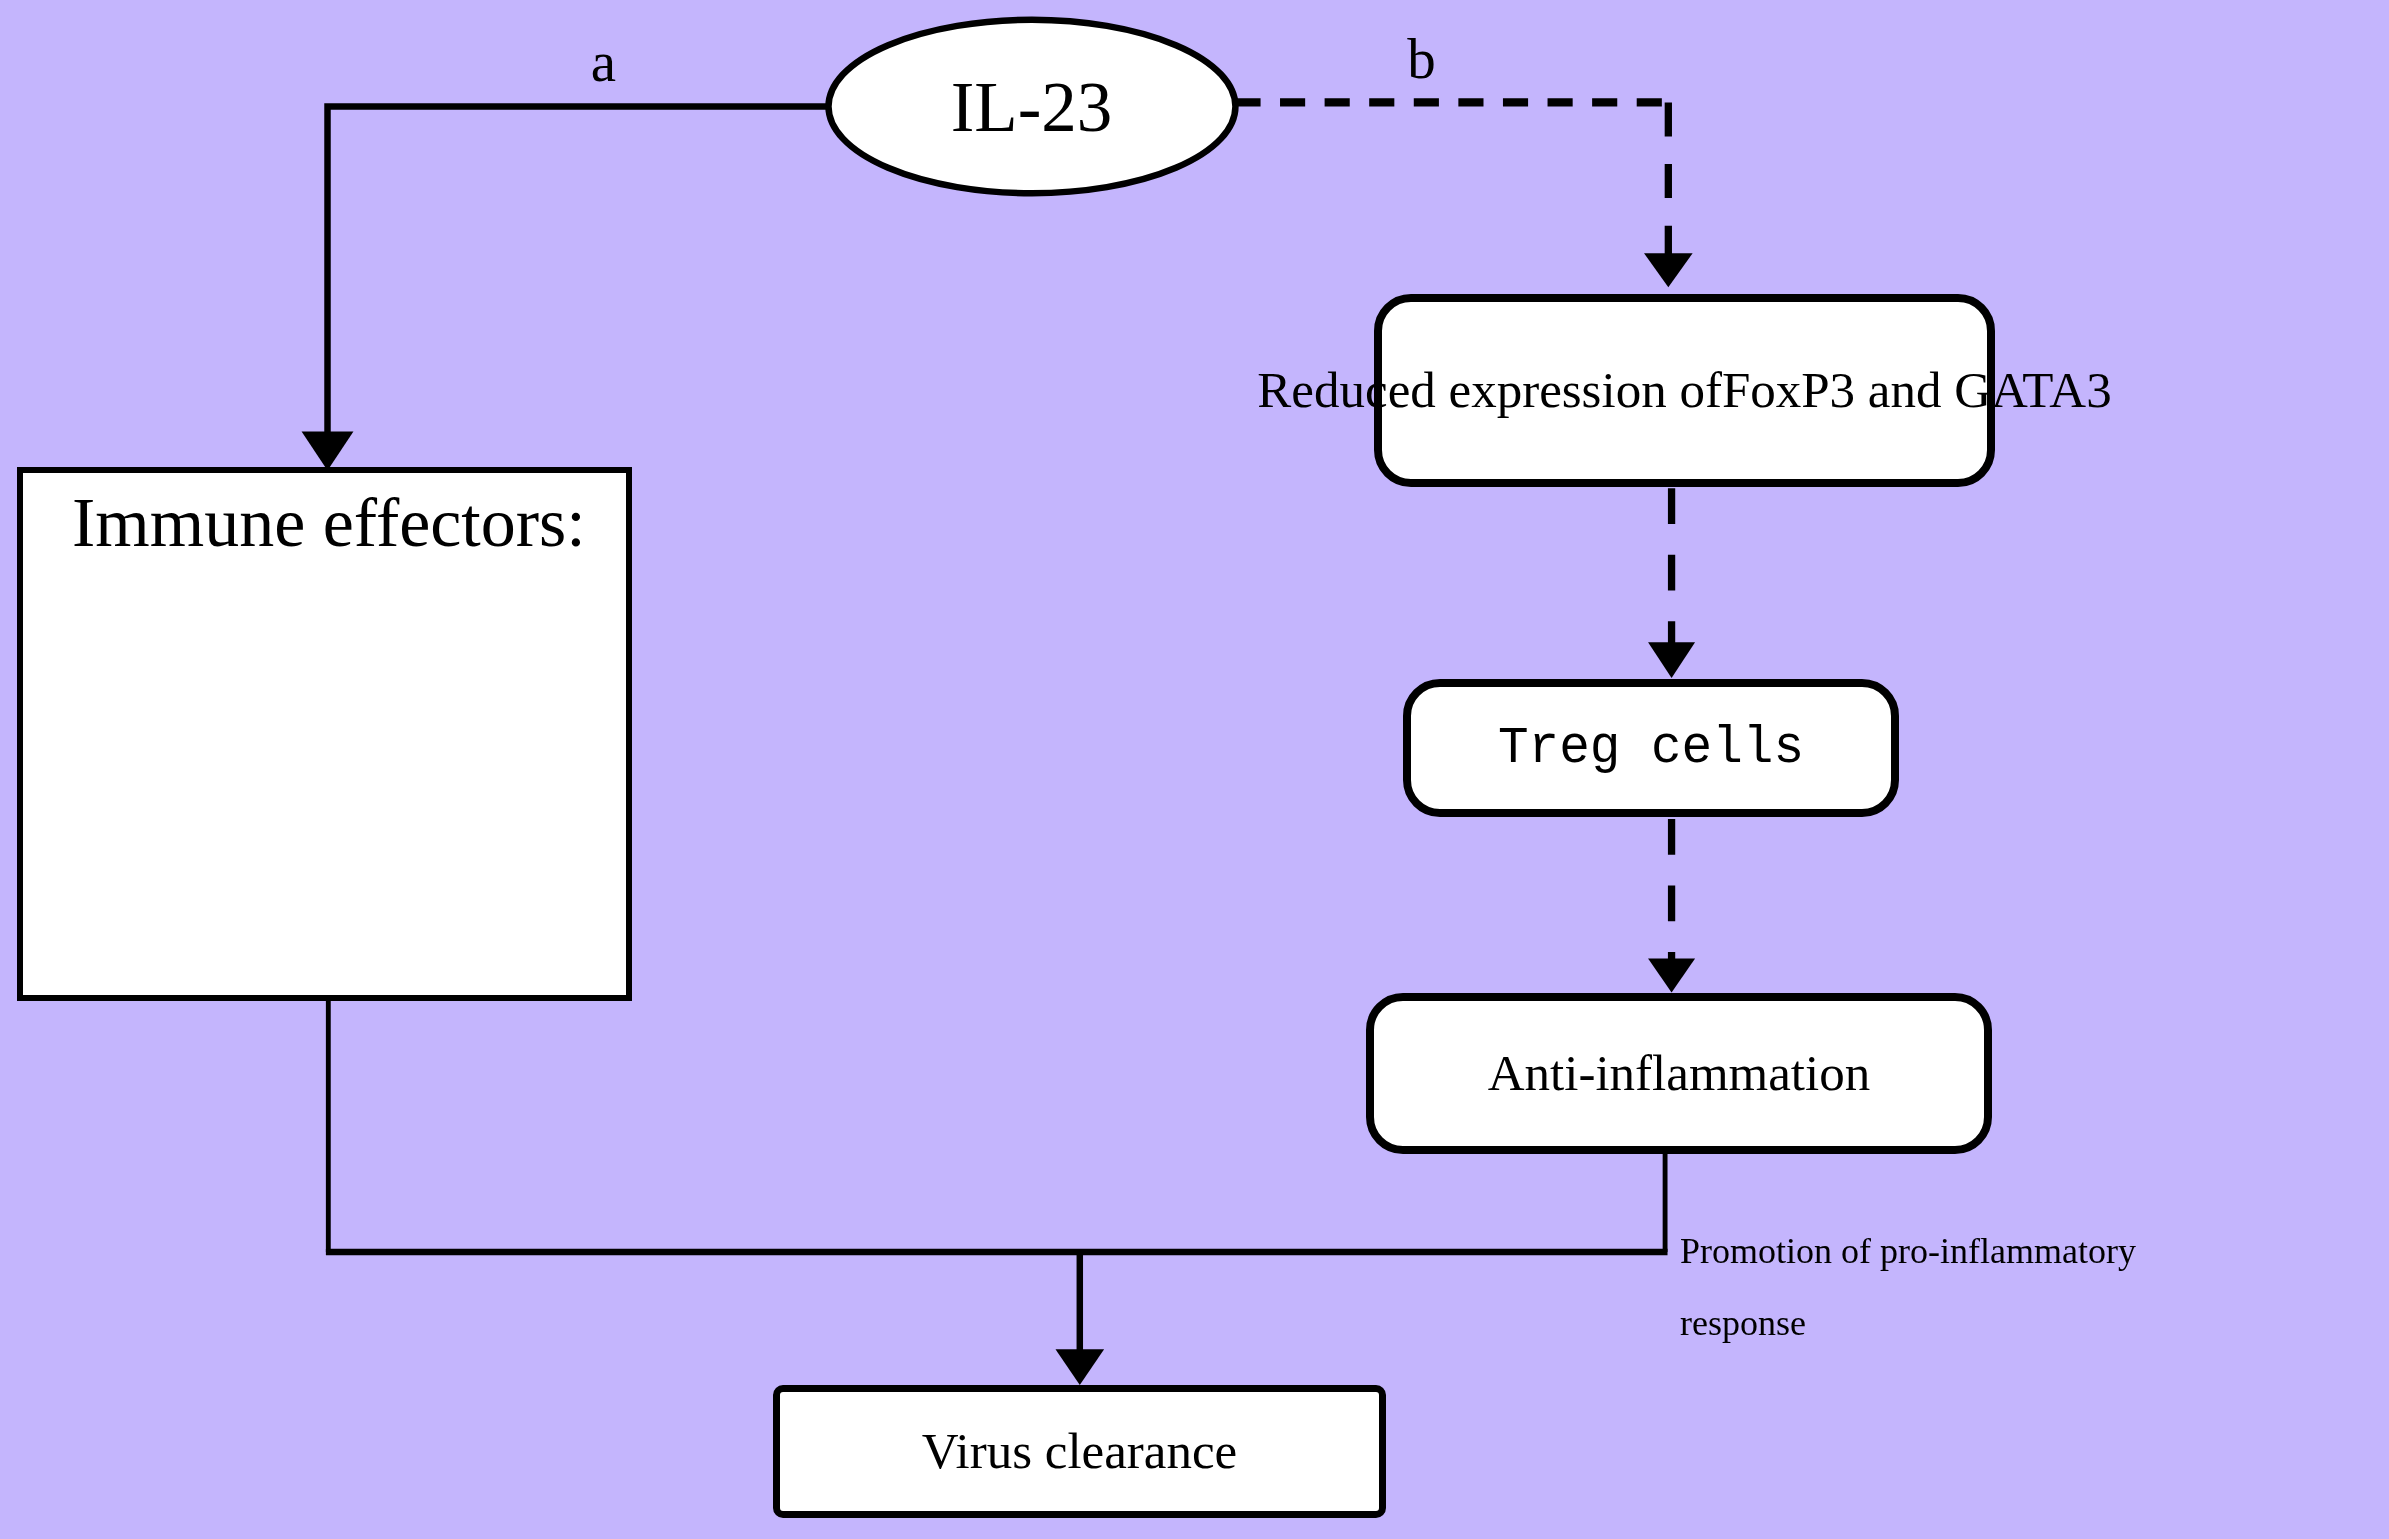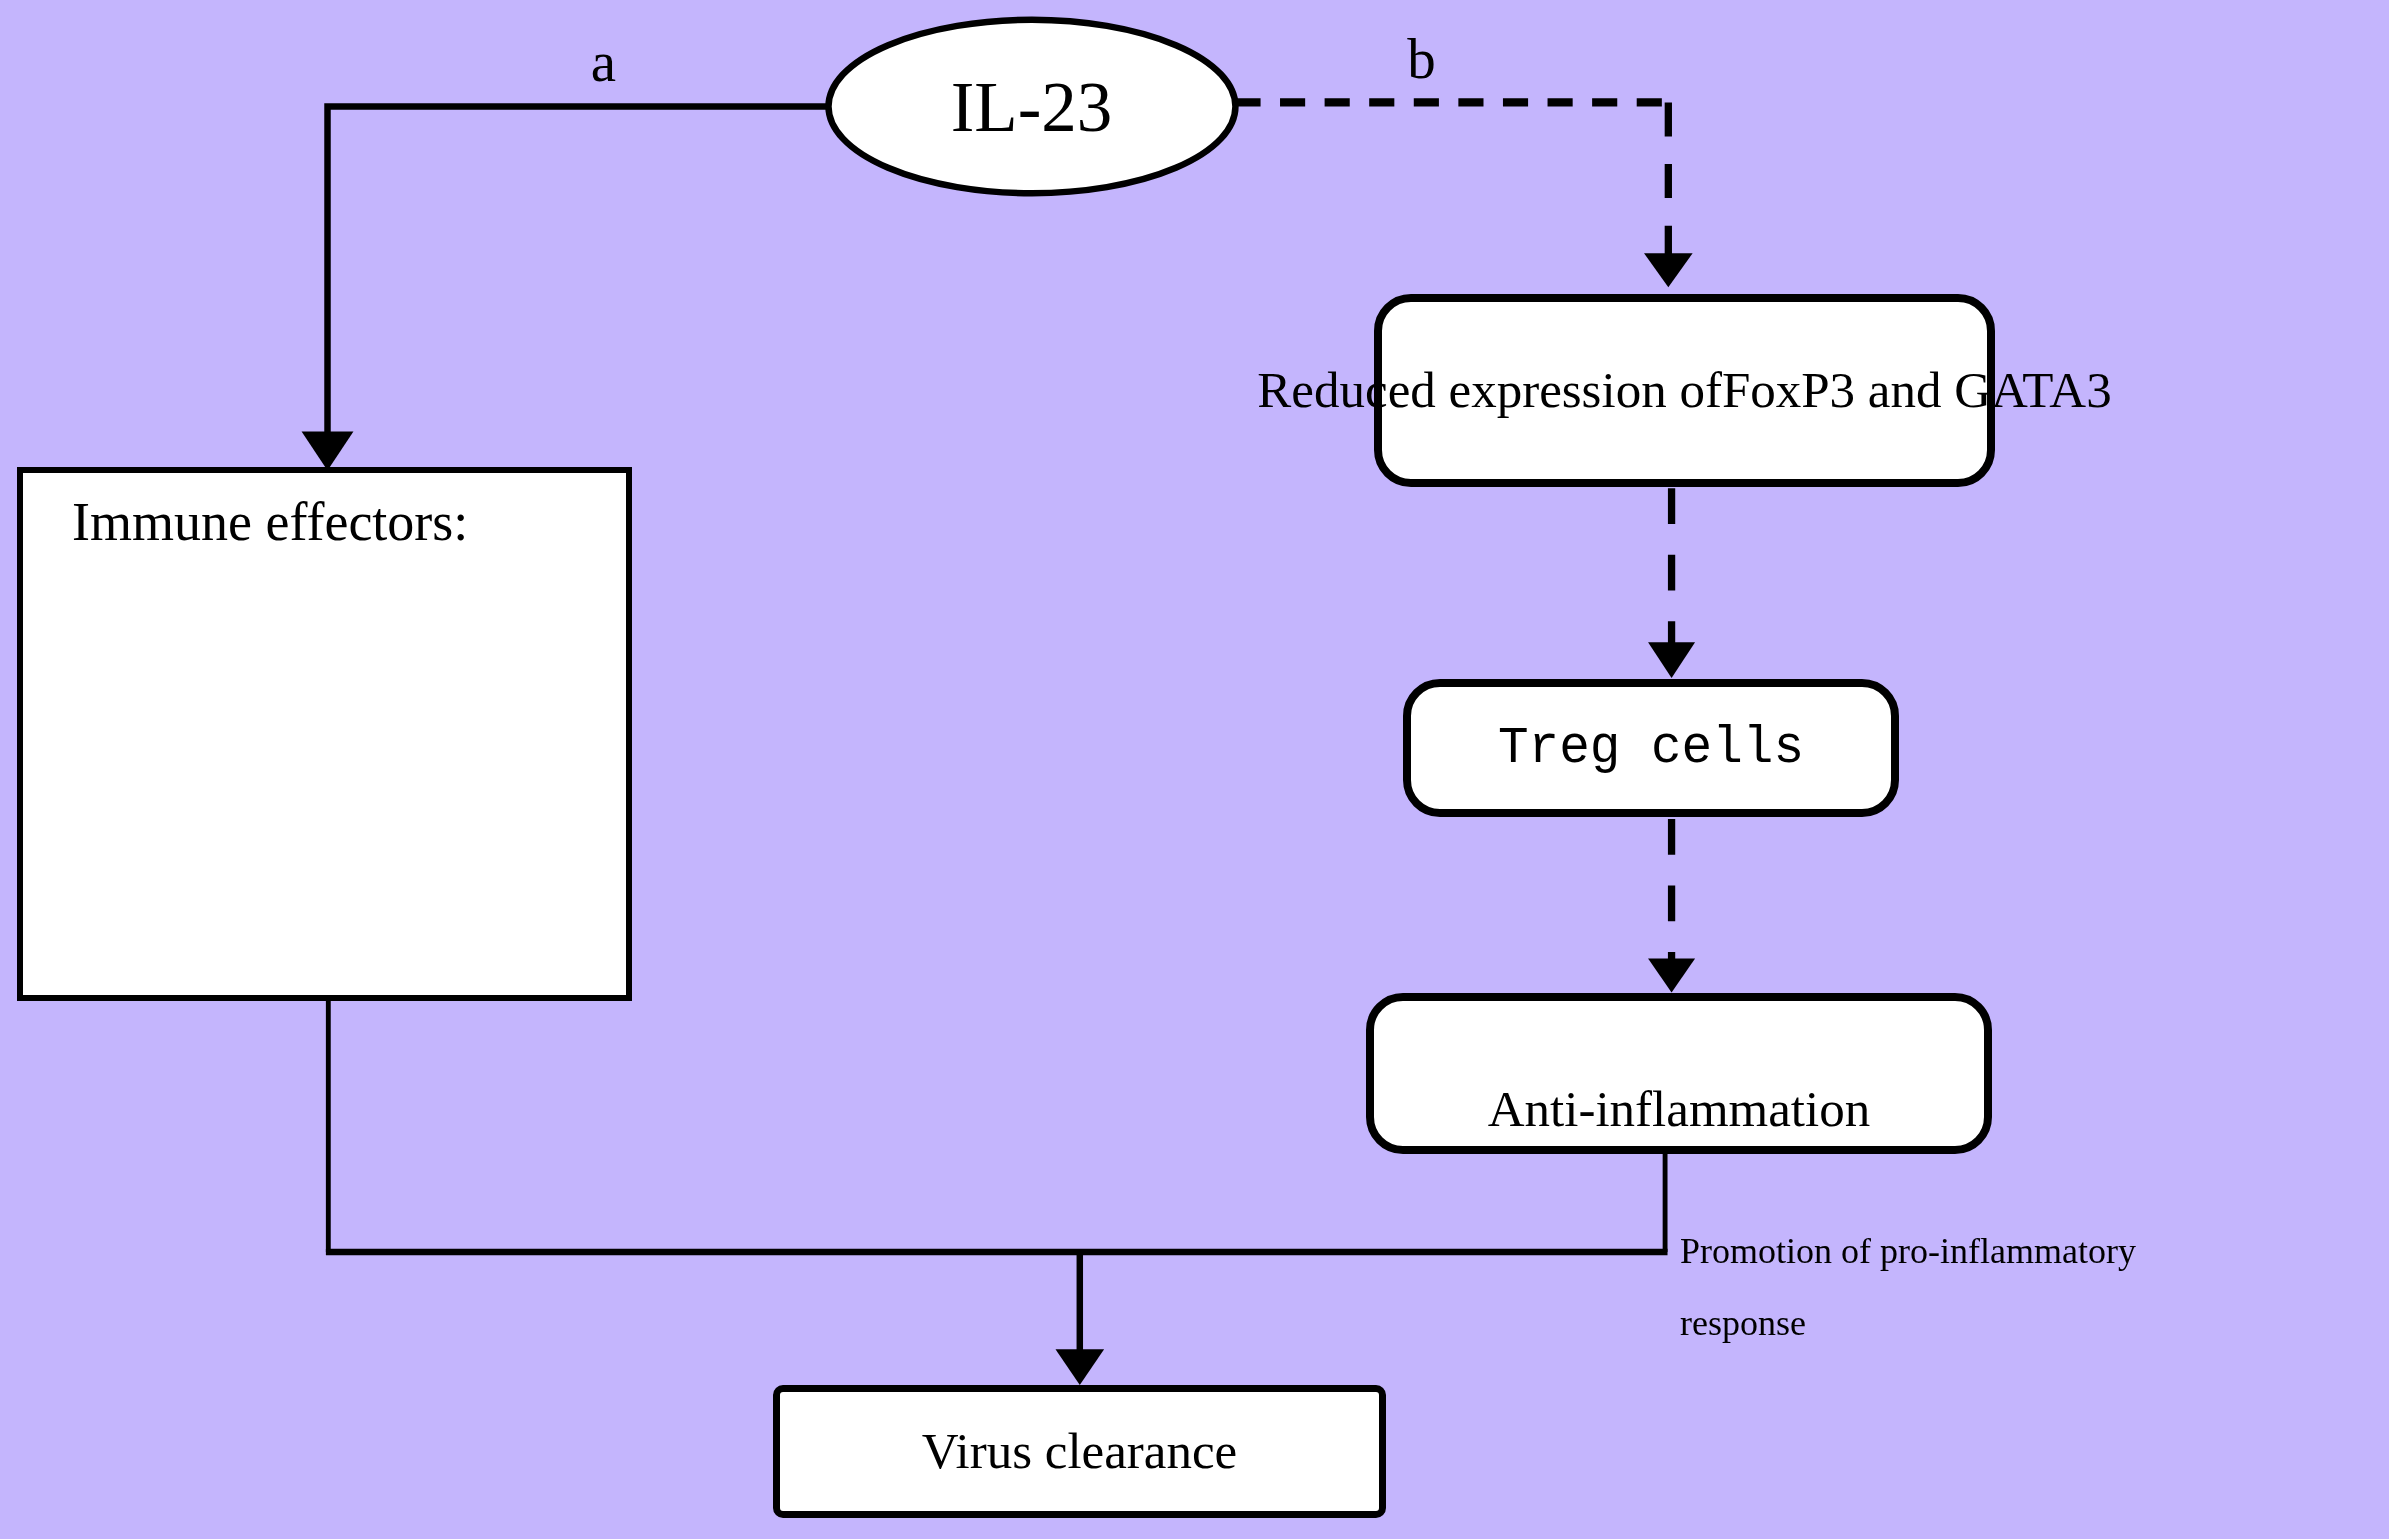--- a/index.html
+++ b/index.html
@@ -46,42 +46,42 @@
   #label-b{left:1385px;top:22px;}
 
   
   #immune-box{
     left:17px;top:467px;width:615px;height:534px;
     align-items:flex-start;justify-content:flex-start;
     text-align:left;
   }
   .immune-title{
     margin:18px 0 0 49px;
-    font-size:54px;line-height:63px;white-space:nowrap;
+    font-size:70px;line-height:63px;white-space:nowrap;
   }
   .bullet-list{
     list-style:none;margin:49px 0 0 0;padding:0;width:100%;
   }
   .bullet-row{
     display:flex;align-items:center;height:75px;
   }
   .bullet-dot{
     width:18.6px;height:18.6px;border-radius:50%;
     background:#000000;
     margin-left:154px;
     flex:0 0 auto;
   }
   .bullet-text{
     margin-left:71px;
     font-size:52px;white-space:nowrap;
   }
 
   #reduced-box{left:1374px;top:294px;width:621px;height:193px;}
   #treg-box{left:1403px;top:679px;width:496px;height:138px;font-family:Liberation Mono, monospace;}
-  #anti-box{left:1366px;top:993px;width:626px;height:161px;align-items:flex-end;}
+  #anti-box{left:1366px;top:993px;width:626px;height:161px;}
   #virus-box{left:773px;top:1385px;width:613px;height:133px;border-width:7.3px;border-radius:10px;}
 
   
   .promotion-note{
     position:absolute;left:1680px;top:1215px;
     font-size:36px;line-height:72px;
     white-space:nowrap;
   }
 </style>
 </head>

